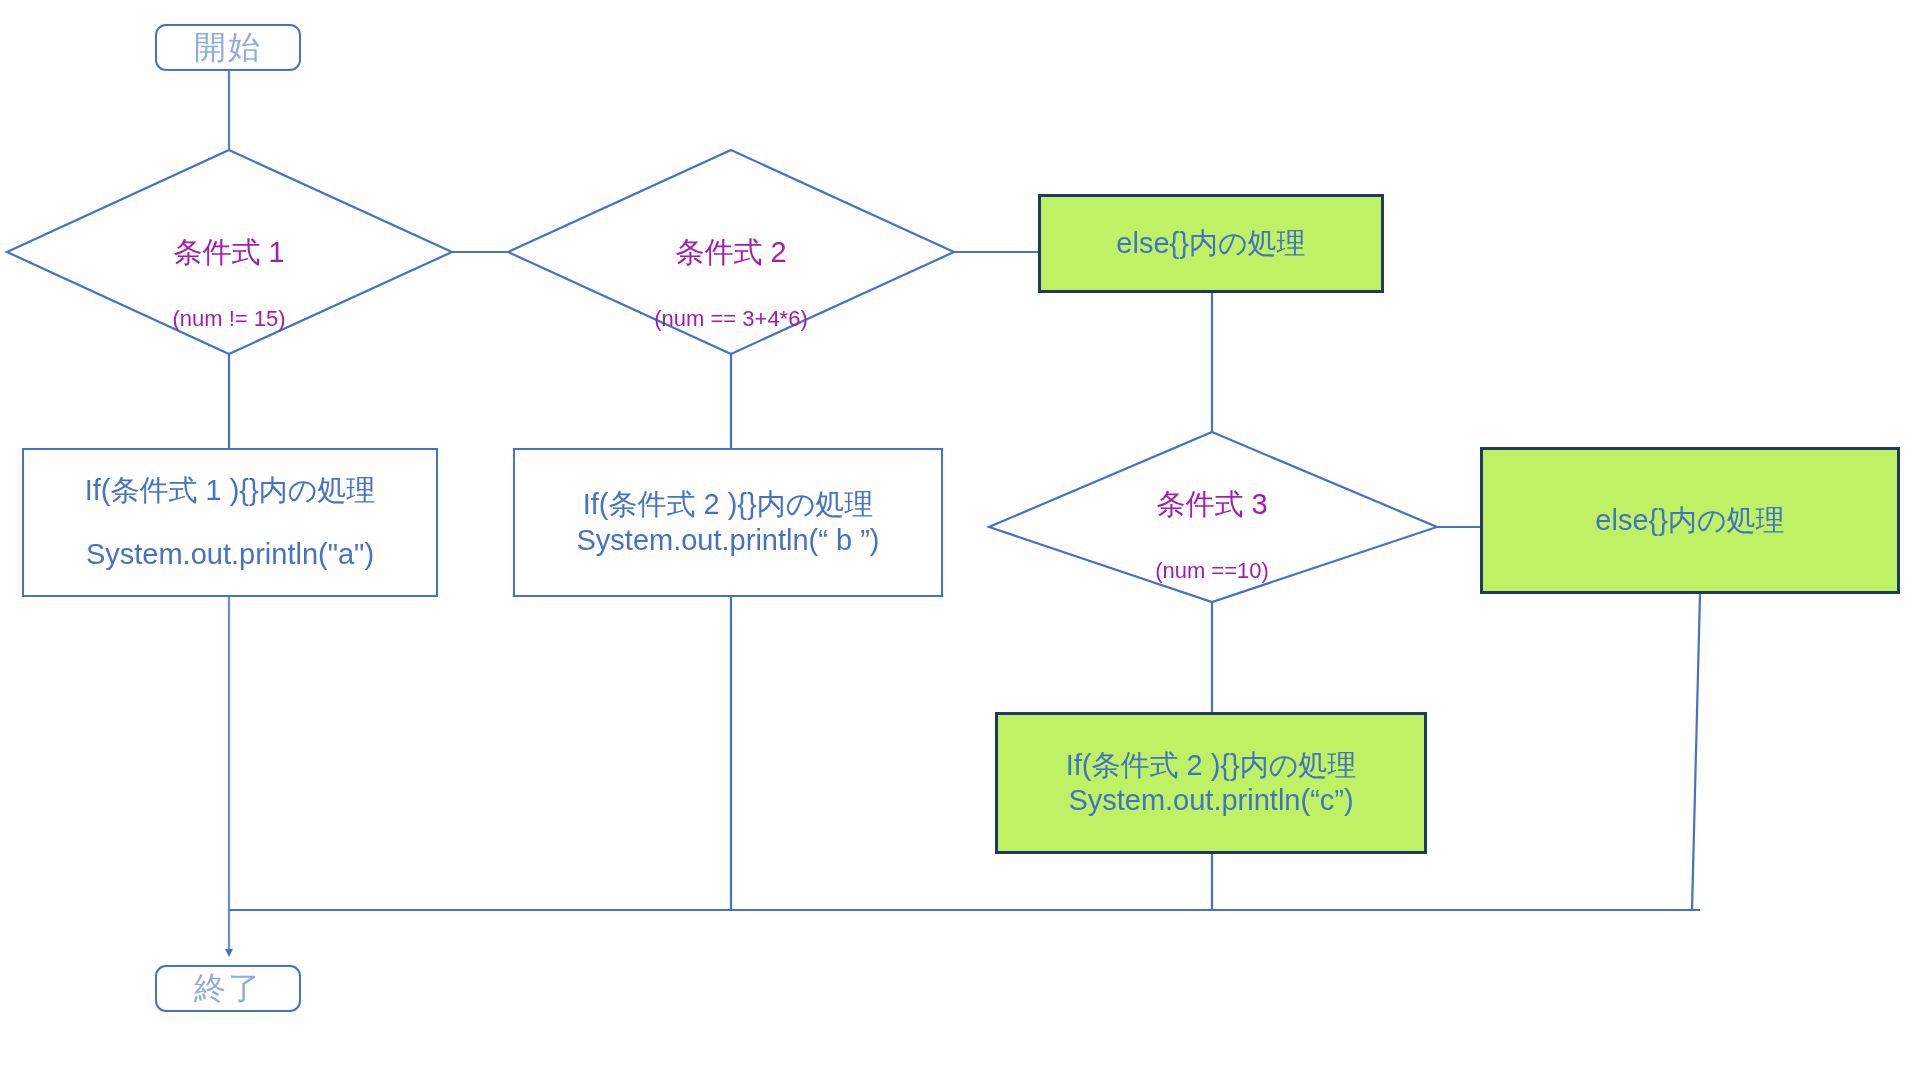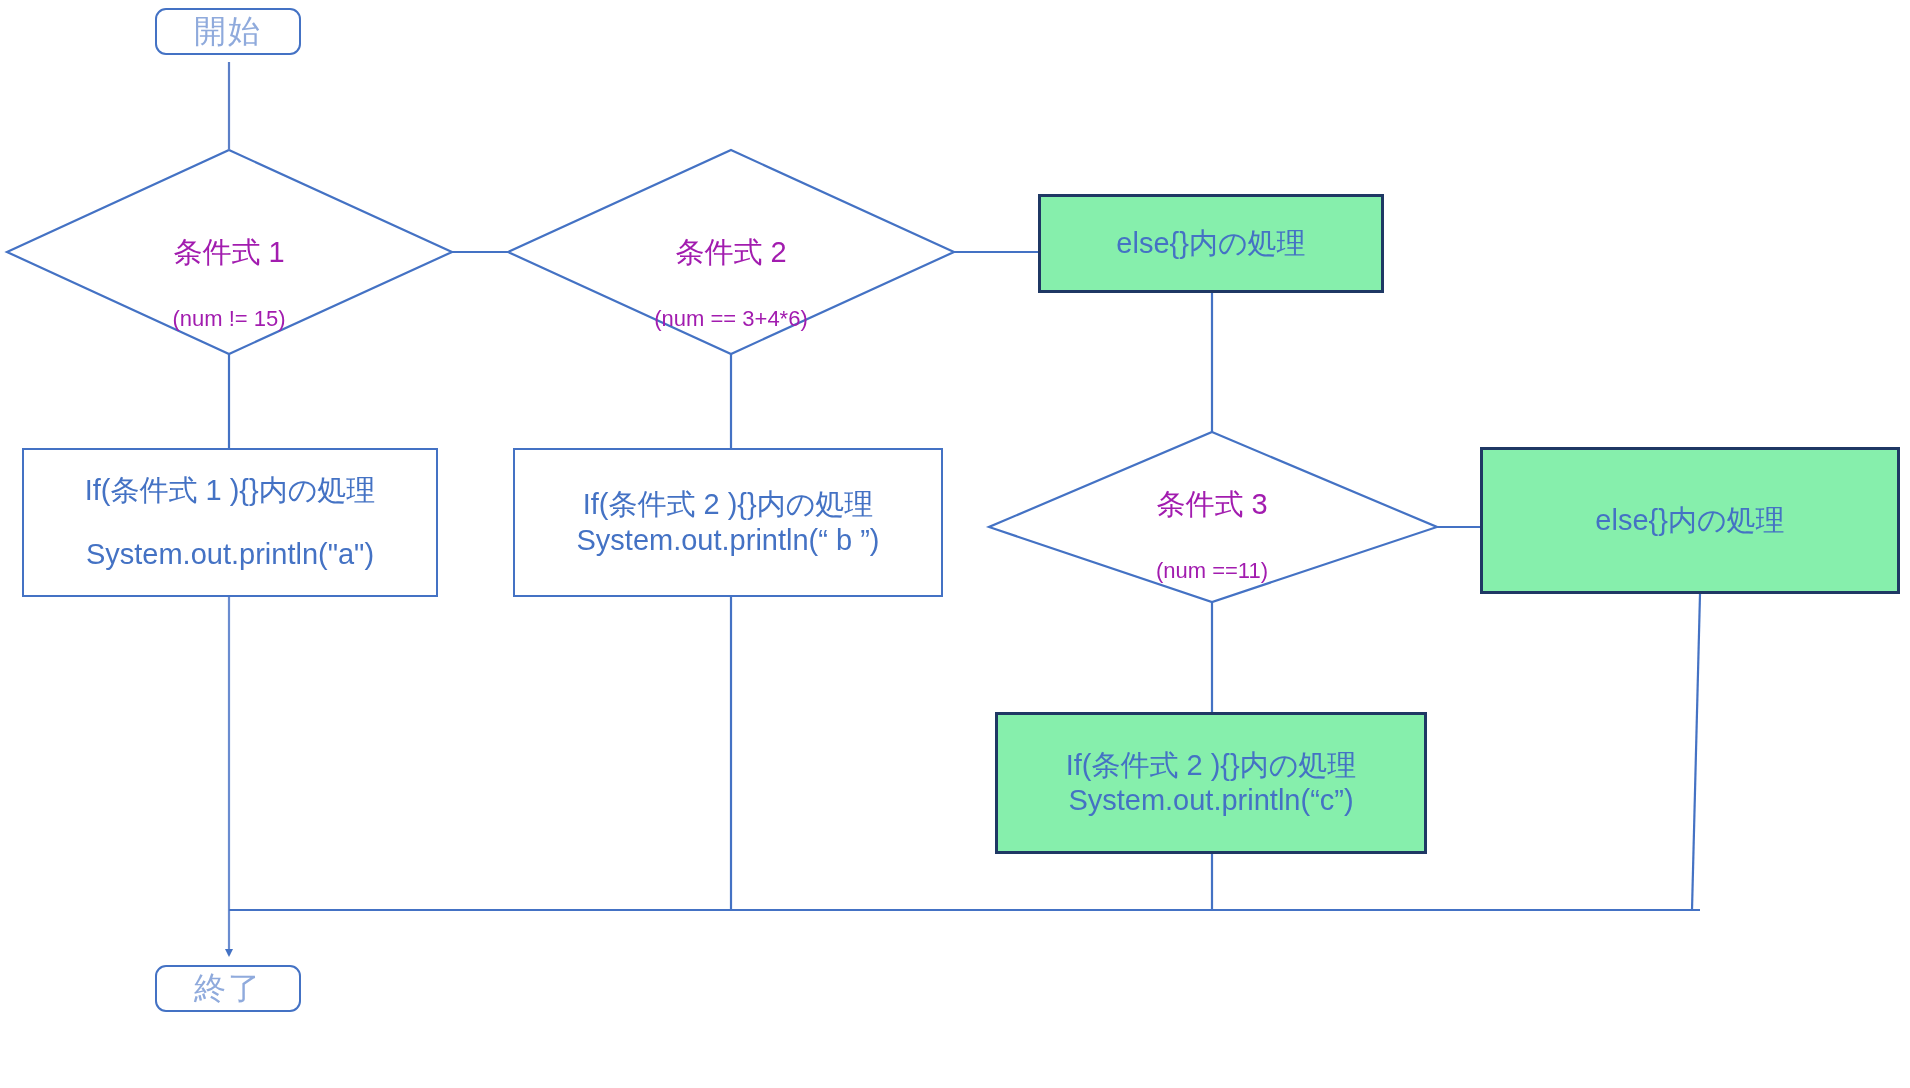--- a/index.html
+++ b/index.html
@@ -48,21 +48,21 @@
     border: 2px solid #4472C4;
     color: #4472C4;
     font-size: 29px;
     background: #ffffff;
   }
   
   .process-dark {
     border: 3px solid #1F3864;
     color: #4472C4;
     font-size: 29px;
-    background: #86efac;
+    background: #bef264;
   }
   
   .decision {
     color: #a21caf;
     font-size: 29px;
     background: transparent;
     pointer-events: none;
     margin-top: 32px;
   }
   .decision .sub {
@@ -109,21 +109,21 @@
 
     <line x1="731" y1="597" x2="731" y2="910" stroke="#4472C4" stroke-width="2.2"></line>
 
     <line x1="1212" y1="854" x2="1212" y2="910" stroke="#4472C4" stroke-width="2.2"></line>
 
     <line x1="1700" y1="594" x2="1692" y2="910" stroke="#4472C4" stroke-width="2.2"></line>
 
     <line x1="229" y1="910" x2="1700" y2="910" stroke="#4472C4" stroke-width="2.2"></line>
   </svg>
 
-  <div class="node terminator" style="left:155px; top:8px; width:146px; height:47px;">
+  <div class="node terminator" style="left:155px; top:24px; width:146px; height:47px;">
     <span>開始</span>
   </div>
 
   <div class="node decision" style="left:84px; top:200px; width:290px; height:104px;">
     <div>
       <span class="lbl-main">条件式 1</span>
       <span class="sub">(num != 15)</span>
     </div>
   </div>
 
@@ -144,21 +144,21 @@
   </div>
 
   <div class="node process" style="left:513px; top:448px; width:430px; height:149px; flex-direction:column;">
     <span>If(条件式 2 ){}内の処理</span>
     <span>System.out.println(“ b ”)</span>
   </div>
 
   <div class="node decision" style="left:1067px; top:452px; width:290px; height:104px;">
     <div>
       <span class="lbl-main">条件式 3</span>
-      <span class="sub">(num ==11)</span>
+      <span class="sub">(num ==10)</span>
     </div>
   </div>
 
   <div class="node process-dark" style="left:1480px; top:447px; width:420px; height:147px; flex-direction:column;">
     <span>else{}内の処理</span>
   </div>
 
   <div class="node process-dark" style="left:995px; top:712px; width:432px; height:142px; flex-direction:column;">
     <span>If(条件式 2 ){}内の処理</span>
     <span>System.out.println(“c”)</span>

